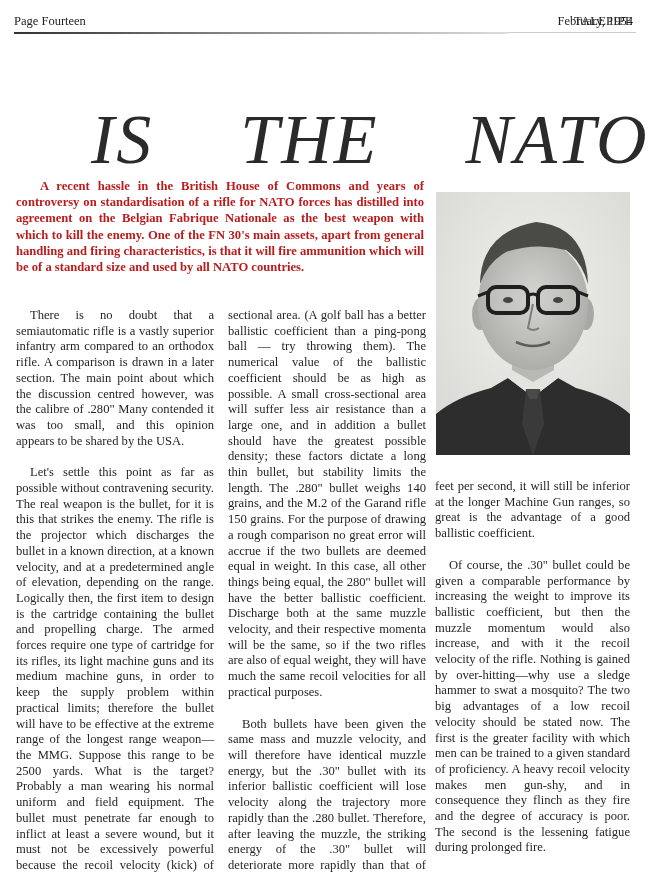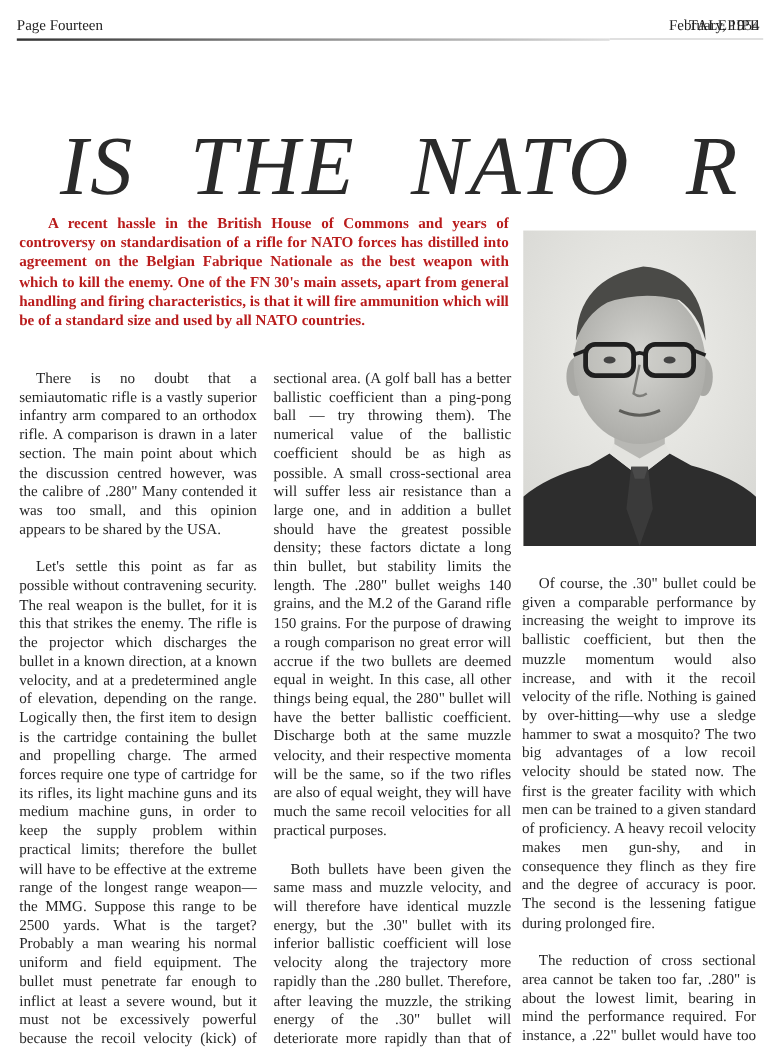--- a/index.html
+++ b/index.html
@@ -26,21 +26,21 @@
       position: absolute; left: 508px; right: 14px; top: 32px; height: 1px;
       background: #ccc;
     }
     .headline {
       position: absolute; left: 50px; top: 58px; white-space: nowrap;
       font-family: "Liberation Serif", "DejaVu Serif", serif;
       font-style: italic; font-weight: normal;
       font-size: 70px; line-height: 70px;
       color: #2a2a2a; letter-spacing: 2px;
     }
-    .headline span { display: inline-block; margin-right: 46px; }
+    .headline span { display: inline-block; margin-right: 46px; margin-left: 41px; }
     .standfirst {
       position: absolute; left: 16px; top: 178px; width: 408px;
       font-family: "Liberation Serif", "DejaVu Serif", serif;
       font-weight: bold; font-size: 12.6px; line-height: 16.2px;
       color: #b91c1c; text-align: justify;
     }
     .standfirst p { margin: 0; text-indent: 24px; }
     .col {
       position: absolute;
       font-family: "Liberation Serif", "DejaVu Serif", serif;
@@ -126,15 +126,16 @@
   <p>Let's settle this point as far as possible without contravening security. The real weapon is the bullet, for it is this that strikes the enemy. The rifle is the projector which discharges the bullet in a known direction, at a known velocity, and at a predetermined angle of elevation, depending on the range. Logically then, the first item to design is the cartridge containing the bullet and propelling charge. The armed forces require one type of cartridge for its rifles, its light machine guns and its medium machine guns, in order to keep the supply problem within practical limits; therefore the bullet will have to be effective at the extreme range of the longest range weapon—the MMG. Suppose this range to be 2500 yards. What is the target? Probably a man wearing his normal uniform and field equipment. The bullet must penetrate far enough to inflict at least a severe wound, but it must not be excessively powerful because the recoil velocity (kick) of the rifle has to be kept down, and this is dependent on the momentum of the projectile. Furthermore, powerful cartridges require heavy rifles to absorb the recoil energy.</p>
 
 </div>
 
 <div class="col col2">
   <p class="cont">sectional area. (A golf ball has a better ballistic coefficient than a ping-pong ball — try throwing them). The numerical value of the ballistic coefficient should be as high as possible. A small cross-sectional area will suffer less air resistance than a large one, and in addition a bullet should have the greatest possible density; these factors dictate a long thin bullet, but stability limits the length. The .280" bullet weighs 140 grains, and the M.2 of the Garand rifle 150 grains. For the purpose of drawing a rough comparison no great error will accrue if the two bullets are deemed equal in weight. In this case, all other things being equal, the 280" bullet will have the better ballistic coefficient. Discharge both at the same muzzle velocity, and their respective momenta will be the same, so if the two rifles are also of equal weight, they will have much the same recoil velocities for all practical purposes.</p>
   <p>Both bullets have been given the same mass and muzzle velocity, and will therefore have identical muzzle energy, but the .30" bullet with its inferior ballistic coefficient will lose velocity along the trajectory more rapidly than the .280 bullet. Therefore, after leaving the muzzle, the striking energy of the .30" bullet will deteriorate more rapidly than that of the .280" bullet. All that can be said in favour of the .30" bullet is that it will make a bigger hole in the target. The penetration of the higher velocity smaller bullet will be greater. At the long Machine Gun ranges, the .280" bullet will be much superior in striking force and the flatter trajectory assists in compensating for errors in range estimation. Even if the velocity of the .30" bullet is raised by, say 200</p>
 </div>
 
 <div class="col col3">
+  <p class="cont">feet per second, it will still be inferior at the longer Machine Gun ranges, so great is the advantage of a good ballistic coefficient.</p>
   <p>Of course, the .30" bullet could be given a comparable performance by increasing the weight to improve its ballistic coefficient, but then the muzzle momentum would also increase, and with it the recoil velocity of the rifle. Nothing is gained by over-hitting—why use a sledge hammer to swat a mosquito? The two big advantages of a low recoil velocity should be stated now. The first is the greater facility with which men can be trained to a given standard of proficiency. A heavy recoil velocity makes men gun-shy, and in consequence they flinch as they fire and the degree of accuracy is poor. The second is the lessening fatigue during prolonged fire.</p>
   <p>The reduction of cross sectional area cannot be taken too far, .280" is about the lowest limit, bearing in mind the performance required. For instance, a .22" bullet would have too low a ballistic coefficient to give a satisfactory performance because it is not possible to obtain</p>
 </div>
 
 </body></html>

